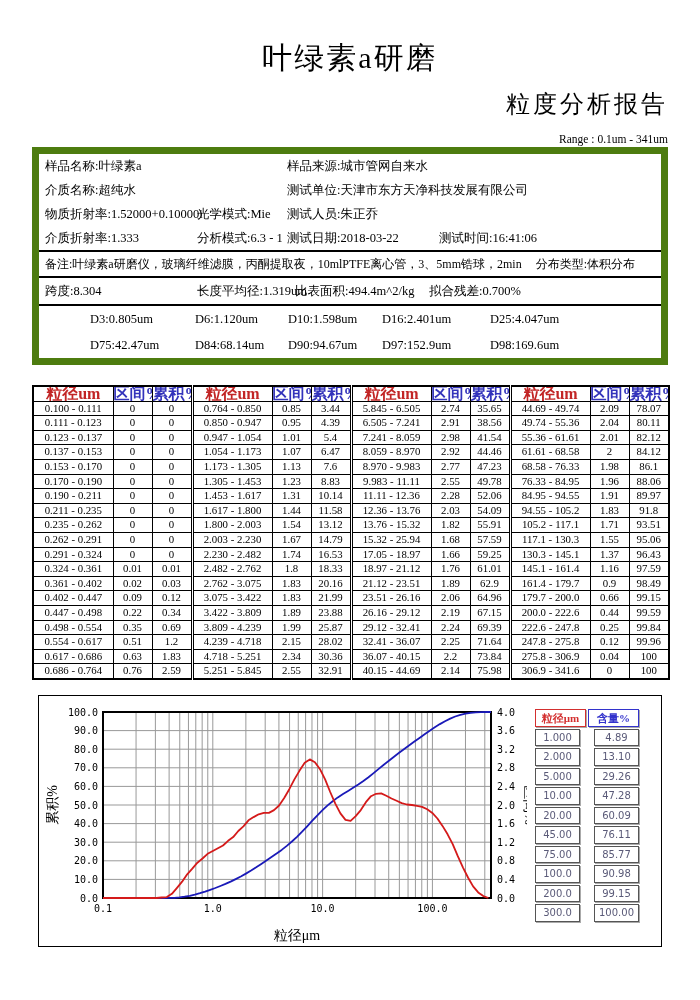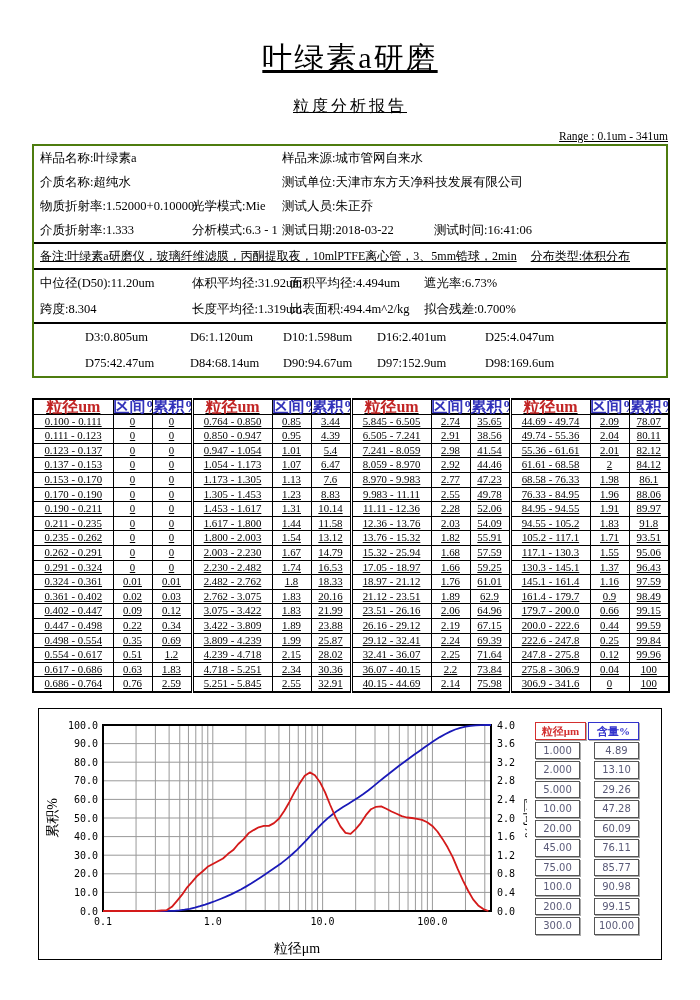--- a/index.html
+++ b/index.html
@@ -1,26 +1,26 @@
 <!DOCTYPE html>
 <html><head>
 <meta charset="utf-8">
 <style>
   html,body{margin:0;padding:0;background:#fff;}
   body{
     width:700px;height:1000px;position:relative;
     font-family:"Liberation Serif","DejaVu Serif",serif;
     color:#000;-webkit-font-smoothing:antialiased;
   }
-  .page{padding:0 32px;text-decoration:underline;}
+  .page{padding:0 32px;}
   .title{ text-align:center;margin-top:38px;font-size:30px;letter-spacing:2px;}
-  .subtitle{text-align:center;margin-top:17px;font-size:16px;letter-spacing:3px;}
+  .subtitle{text-align:right;margin-top:9px;font-size:24px;letter-spacing:3px;}
   .range-line{text-align:right;font-size:11.5px;margin-top:13px;margin-bottom:2px;}
 
-  .report-box{border:2px solid #4d7c0f;font-size:12.5px;}
+  .report-box{border:7px solid #4d7c0f;font-size:12.5px;}
   .rrow{position:relative;height:24px;line-height:24px;white-space:nowrap;}
   .rrow span{position:absolute;top:0;}
   .c1{left:6px;} .c2{left:158px;} .c3{left:248px;} .c4{left:400px;}
   .sec{border-top:2px solid #000;}
   .remark-row{height:24px;line-height:24px;padding-left:6px;white-space:nowrap;font-size:12px;}
   .remark-row .dist-type{margin-left:14px;}
   .srow{position:relative;height:26px;line-height:26px;white-space:nowrap;}
   .srow span{position:absolute;top:0;}
   .s1{left:6px;} .s2{left:158px;} .s3{left:256px;} .s4{left:390px;}
   .drow{position:relative;height:26px;line-height:26px;white-space:nowrap;margin-left:43px;}
@@ -86,26 +86,20 @@
     <div class="rrow">
       <span class="c1">介质折射率:1.333</span>
       <span class="c2">分析模式:6.3 - 1</span>
       <span class="c3">测试日期:2018-03-22</span>
       <span class="c4">测试时间:16:41:06</span>
     </div>
     <div class="remark-row sec">
       <span>备注:叶绿素a研磨仪，玻璃纤维滤膜，丙酮提取夜，10mlPTFE离心管，3、5mm锆球，2min</span><span class="dist-type">分布类型:体积分布</span>
     </div>
     <div class="sec">
-      <div class="srow">
-        <span class="s1">中位径(D50):11.20um</span>
-        <span class="s2">体积平均径:31.92um</span>
-        <span class="s3">面积平均径:4.494um</span>
-        <span class="s4">遮光率:6.73%</span>
-      </div>
       <div class="srow">
         <span class="s1">跨度:8.304</span>
         <span class="s2">长度平均径:1.319um</span>
         <span class="s3">比表面积:494.4m^2/kg</span>
         <span class="s4">拟合残差:0.700%</span>
       </div>
     </div>
     <div class="sec">
       <div class="drow">
         <span class="d1">D3:0.805um</span>

